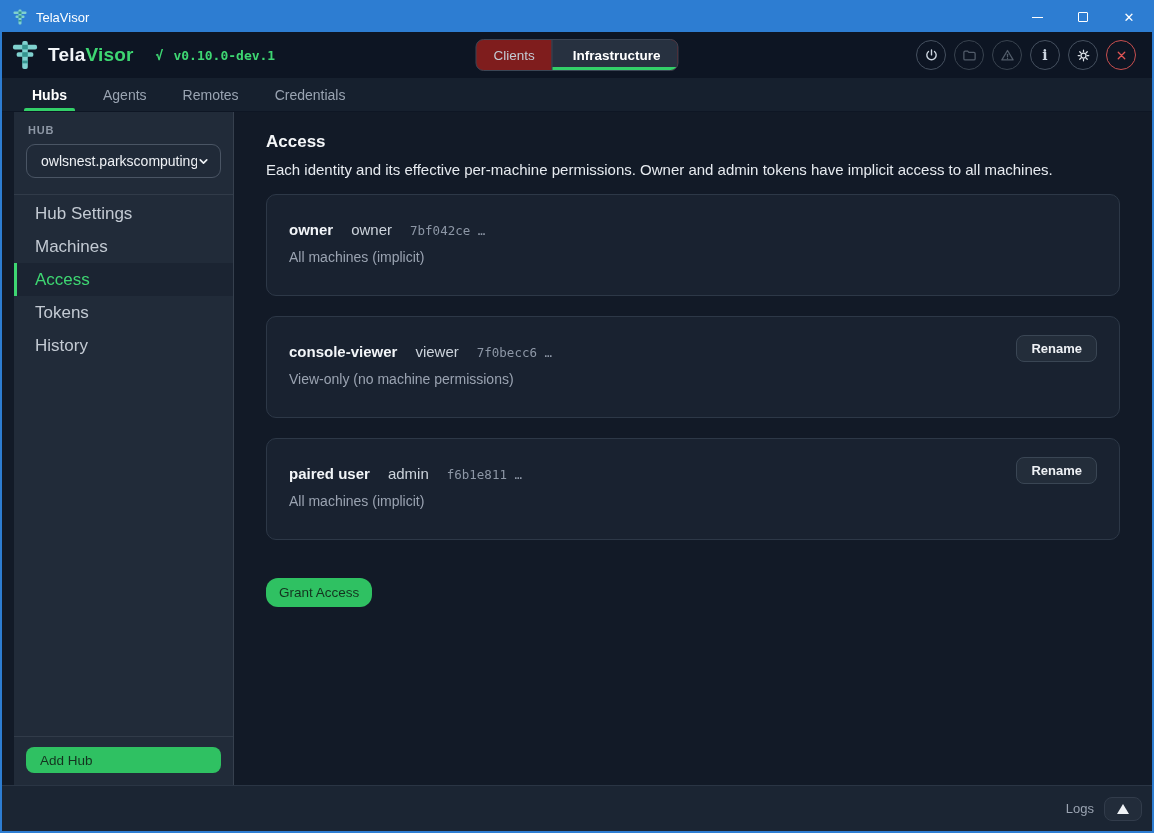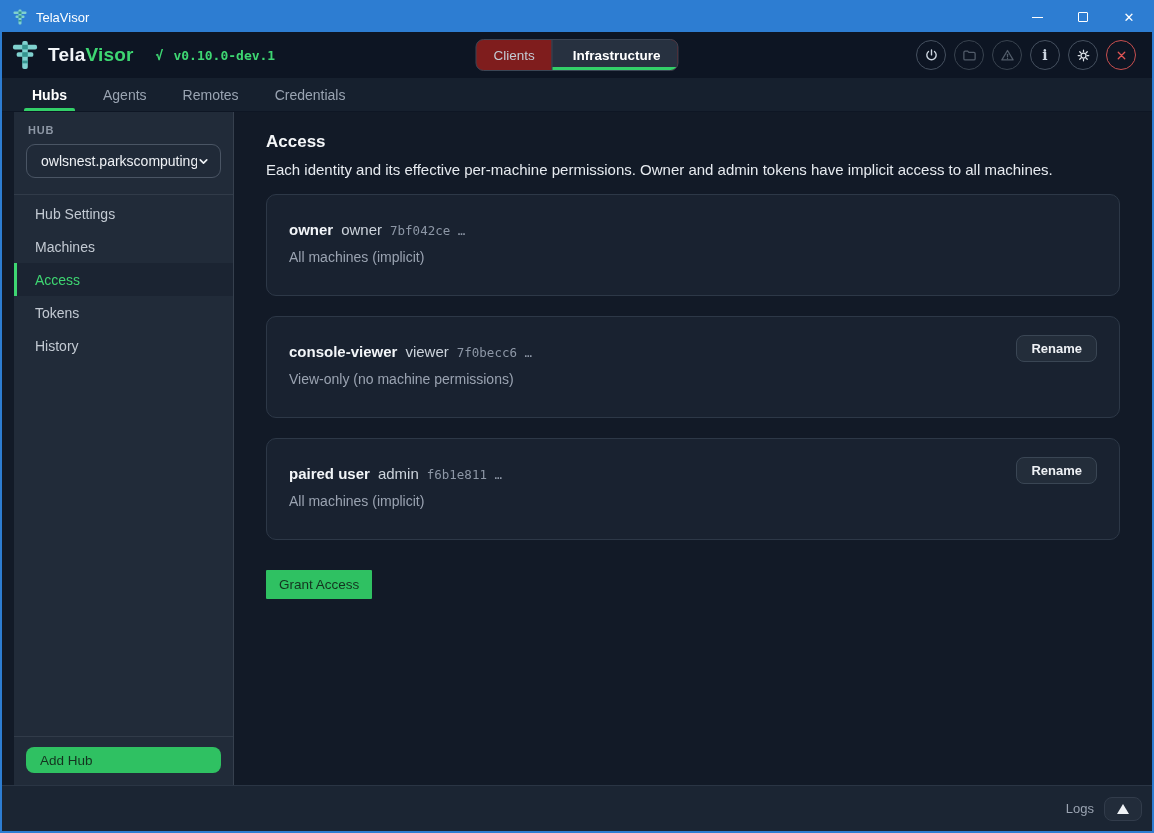--- a/index.html
+++ b/index.html
@@ -70,50 +70,50 @@
     display:flex; flex-direction:column; padding-top:12px;margin-left:12px;
   }
   .hub-label { font-size:11px; font-weight:bold; letter-spacing:.8px; color:#8d97a5; margin:0 14px 8px 14px; }
   .hub-select {
     margin:0 12px; height:34px; border:1px solid #4a5564; border-radius:9px;
     display:flex; align-items:center; padding:0 10px 0 14px; color:#eef1f5; font-size:14px; background:#202a38;
   }
   .hub-select-value { flex:1; white-space:nowrap; overflow:hidden; }
   .sidebar-list { margin-top:16px; border-top:1px solid #313b49; padding-top:2px; }
   .side-item {
-    height:33px; display:flex; align-items:center; padding:0 18px; font-size:14px; color:#c3cad3;
+    height:33px; display:flex; align-items:center; padding:0 18px; font-size:17px; color:#c3cad3;
     border-left:3px solid transparent;
   }
   .side-item.active { color:#3ed672; background:#1b2432; border-left-color:#3ed672; }
   .sidebar-flex { flex:1; }
   .sidebar-bottom { border-top:1px solid #313b49; padding:10px 12px 12px 12px; }
   .add-hub-btn {
     width:100%; height:26px; background:#2fc162; border:none; border-radius:8px;
     color:#14331f; font-size:13.5px; text-align:left; padding:0 14px; font-family:inherit;
   }
   
   .main { flex:1; background:#121a27; padding:20px 32px; overflow:hidden; }
   .main-title { font-size:17px; font-weight:bold; color:#f4f6f8; margin-bottom:9px; }
   .main-desc { font-size:15px; color:#e6eaef; margin-bottom:16px; }
   .identity-card {
     position:relative; background:#192230; border:1px solid #2d3847; border-radius:10px;
     padding:26px 22px 30px 22px; margin-bottom:20px; min-height:97px;
   }
-  .card-titlerow { display:flex; align-items:baseline; gap:8px; }
+  .card-titlerow { display:flex; align-items:baseline; gap:18px; }
   .id-name { font-size:15px; font-weight:bold; color:#f2f5f8; }
   .id-role { font-size:15px; color:#ccd3db; }
   .id-token { font-size:12.5px; font-family:"DejaVu Sans Mono", monospace; color:#8d97a6; }
   .id-perms { margin-top:11px; font-size:14px; color:#9aa3b1; }
   .rename-btn {
     position:absolute; top:18px; right:22px;
     background:#232d3a; border:1px solid #3a4654; border-radius:8px;
     color:#eef1f5; font-size:13px; font-weight:bold; padding:5px 14px; font-family:inherit;
   }
   .grant-btn {
-    margin-top:10px; background:#2fc162; border:none; border-radius:1px;
+    margin-top:18px; background:#2fc162; border:none; border-radius:12px;
     color:#14331f; font-size:13.5px; padding:7px 13px; font-family:inherit;
   }
   
   .footer {
     height:46px; flex:0 0 auto; background:#1b2533; border-top:1px solid #2a3544;
     display:flex; align-items:center; justify-content:flex-end; gap:10px; padding-right:10px;
   }
   .logs-label { font-size:13px; color:#9aa3b1; }
   .logs-toggle {
     width:38px; height:24px; background:#222c3a; border:1px solid #323c4b; border-radius:8px;

